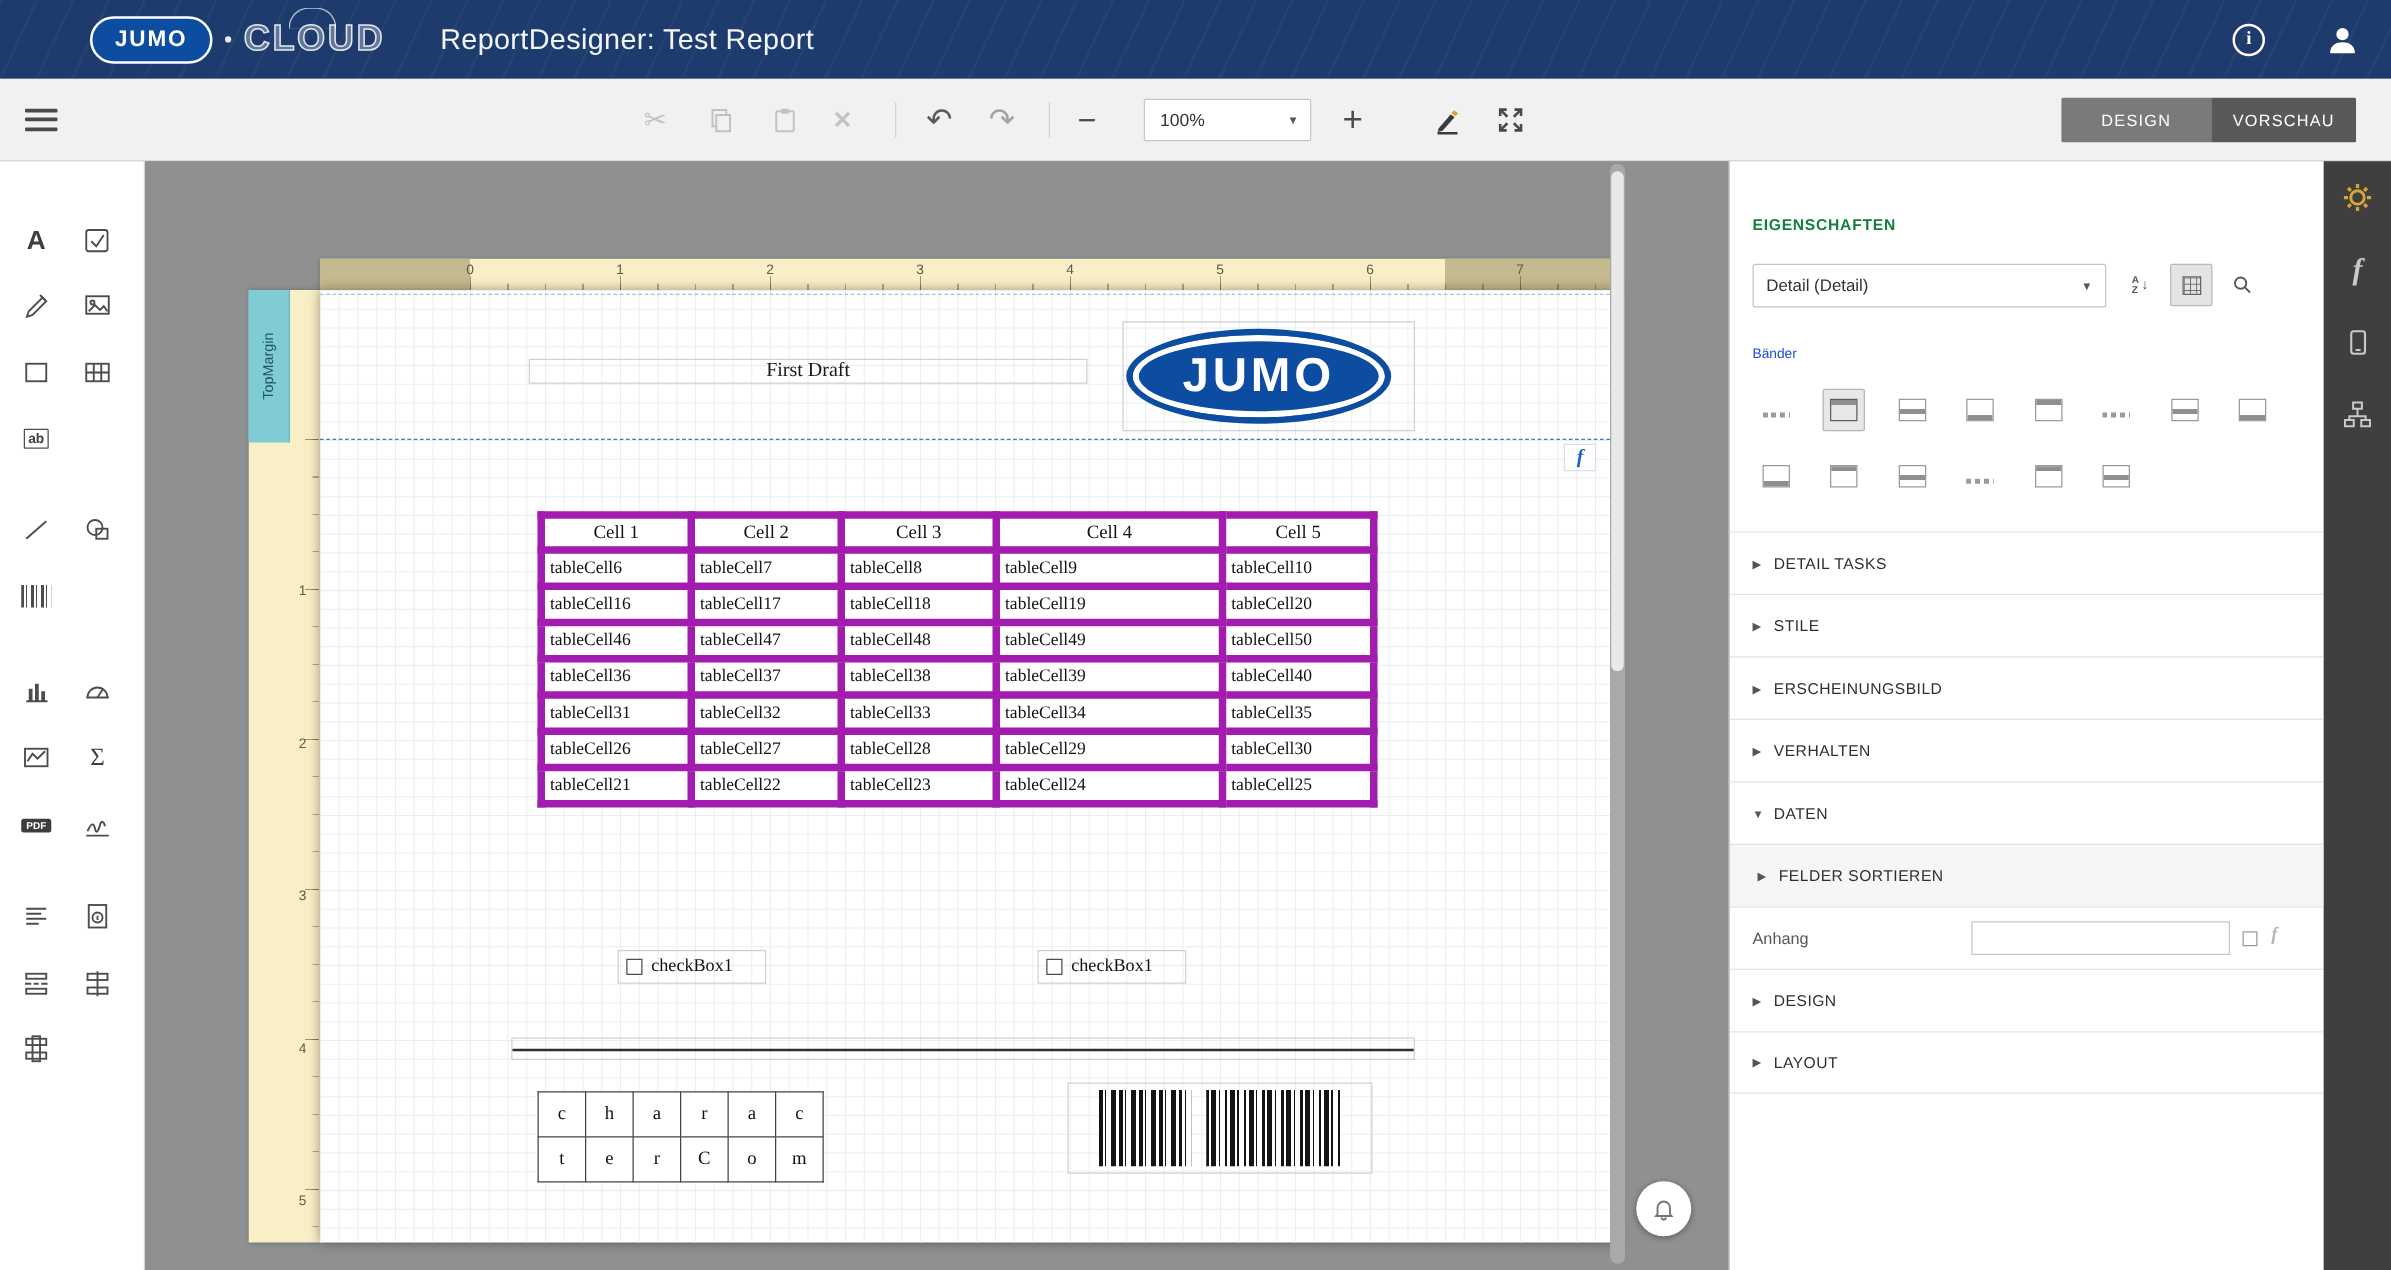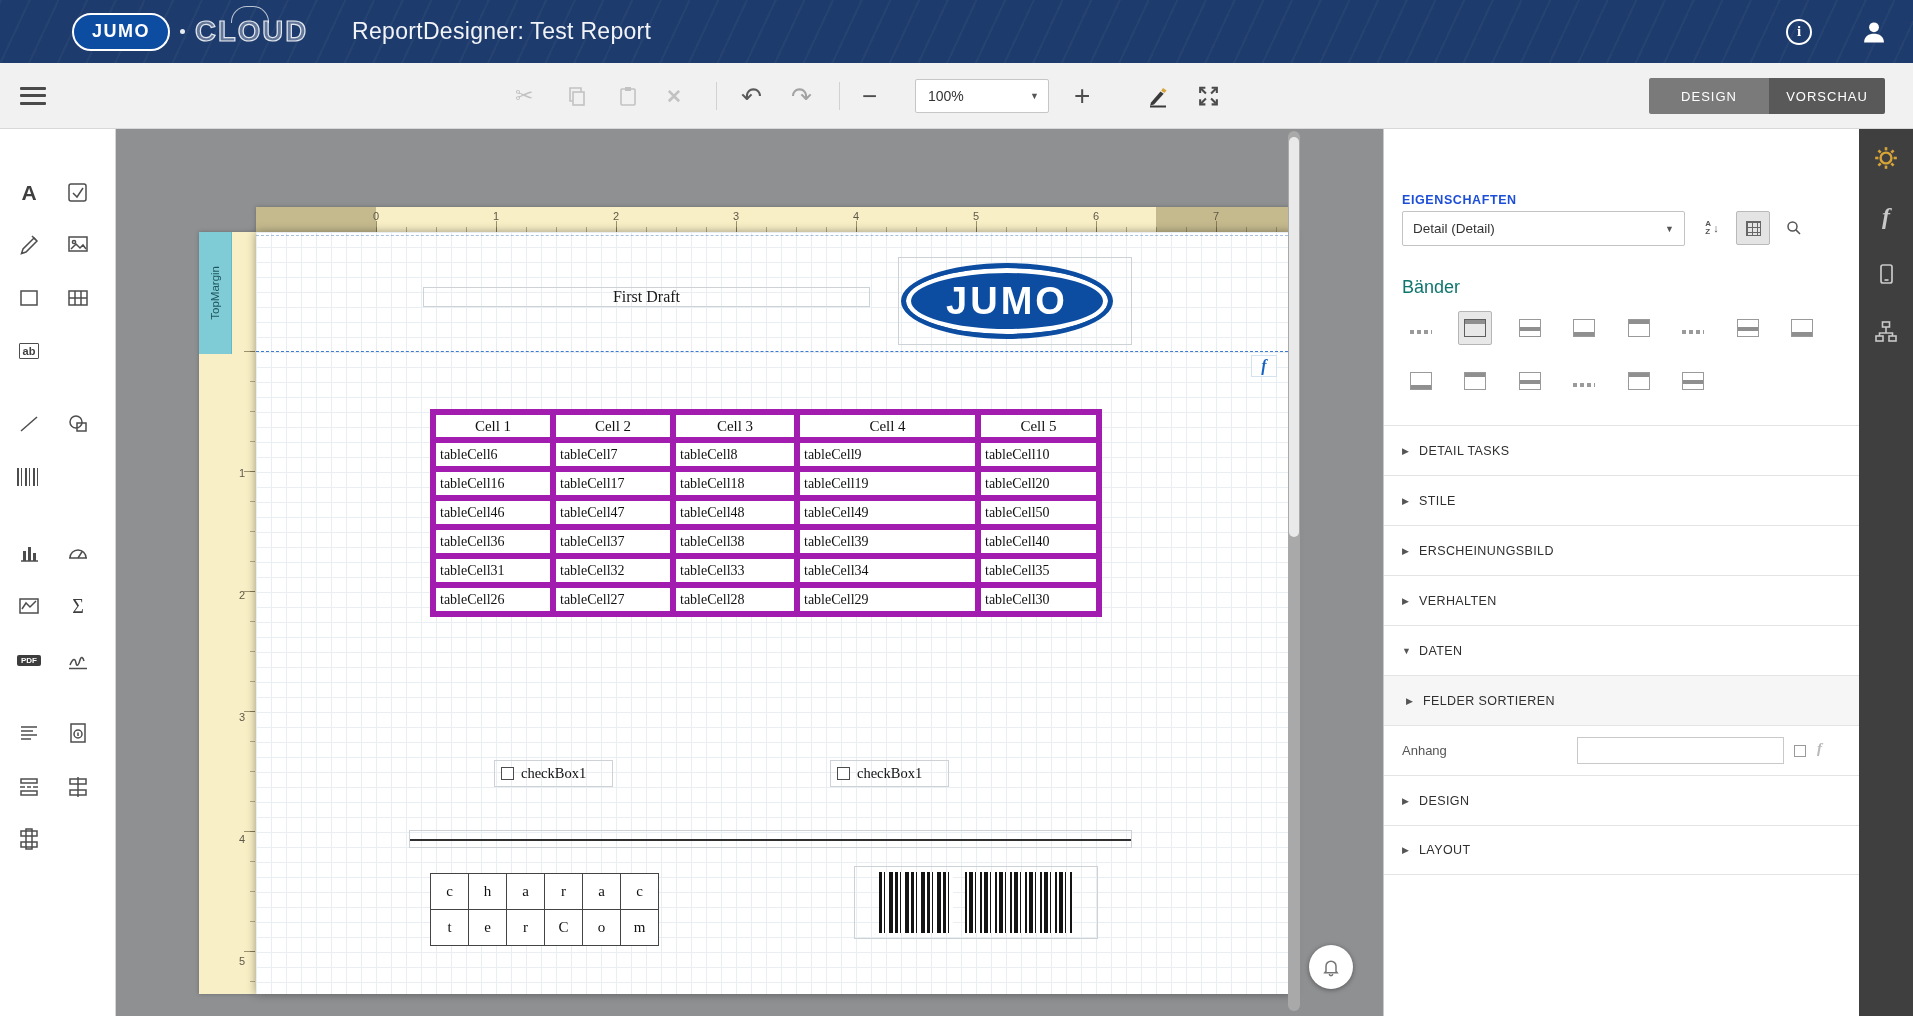--- a/index.html
+++ b/index.html
@@ -122,34 +122,34 @@
     background:repeating-linear-gradient(90deg,#141414 0 2px,#fff 2px 4px,#141414 4px 8px,#fff 8px 10px,#141414 10px 11px,#fff 11px 15px); }
 
   .scroll-track { position:absolute; left:1172px; top:2px; width:12px; height:880px; background:#a9a9a9; border-radius:6px; }
   .scroll-thumb { position:absolute; left:1173px; top:8px; width:10px; height:400px; background:#e9e9e9; border-radius:5px; cursor:pointer; }
 
   .bell-fab { position:absolute; left:1193px; top:816px; width:44px; height:44px; border-radius:50%; background:#fff;
     box-shadow:0 1px 5px rgba(0,0,0,.4); display:flex; align-items:center; justify-content:center; cursor:pointer; }
 
   
   .props { position:absolute; left:1383px; top:129px; width:476px; height:887px; background:#fff; border-left:1px solid #c9c9c9; }
-  .props-title { position:absolute; left:18px; top:64px; font-size:12.5px; color:#1d4ed8; letter-spacing:.6px; font-weight:bold; }
+  .props-title { position:absolute; left:18px; top:44px; font-size:12.5px; color:#15803d; letter-spacing:.6px; font-weight:bold; }
   .band-select { position:absolute; left:18px; top:82px; width:283px; height:35px; border:1px solid #c3c3c3; border-radius:2px;
     background:#fff; display:flex; align-items:center; padding-left:10px; font-size:13.5px; color:#333; cursor:pointer; }
   .band-select .caret { position:absolute; right:10px; font-size:9px; color:#555; }
   .mini-btn { position:absolute; top:82px; width:34px; height:34px; display:flex; align-items:center; justify-content:center;
     border-radius:2px; cursor:pointer; }
   .mini-btn.active { background:#e4e4e4; border:1px solid #b9b9b9; }
   .sort-ico { display:flex; align-items:center; gap:2px; }
   .sort-ico .col { display:flex; flex-direction:column; font-size:8px; font-weight:bold; color:#555; line-height:8px; }
   .sort-ico .ar { font-size:11px; color:#555; }
   .gridglyph { width:15px; height:15px; border:1px solid #666;
     background:linear-gradient(#666 1px,transparent 1px),linear-gradient(90deg,#666 1px,transparent 1px);
     background-size:5px 5px; }
-  .bands-label { position:absolute; left:18px; top:148px; font-size:18px; color:#0f766e; }
+  .bands-label { position:absolute; left:18px; top:148px; font-size:11px; color:#1d4ed8; }
   .band-ico { position:absolute; width:34px; height:34px; display:flex; align-items:center; justify-content:center;
     border-radius:2px; cursor:pointer; }
   .band-ico.active { background:#e8e8e8; border:1px solid #b5b5b5; }
   .bg-glyph { width:22px; height:18px; }
   .v-a { border:1.5px solid #9a9a9a; background:linear-gradient(#8f8f8f 0 4px, transparent 4px); }
   .v-b { border:1.5px solid #9a9a9a; background:linear-gradient(transparent 0 7px, #8f8f8f 7px 11px, transparent 11px); }
   .v-c { border:1.5px solid #9a9a9a; background:linear-gradient(transparent 0 12px, #8f8f8f 12px); }
   .v-d { height:4px; margin-top:7px; background:repeating-linear-gradient(90deg,#9a9a9a 0 4px,transparent 4px 7px); }
   .band-ico.active .v-a,.band-ico.active .v-b,.band-ico.active .v-c { border-color:#5f5f5f; }
 
@@ -475,20 +475,27 @@
           <td>tableCell34</td>
           <td>tableCell35</td>
         </tr>
         <tr>
           <td>tableCell26</td>
           <td>tableCell27</td>
           <td>tableCell28</td>
           <td>tableCell29</td>
           <td>tableCell30</td>
         </tr>
+        <tr>
+          <td>tableCell21</td>
+          <td>tableCell22</td>
+          <td>tableCell23</td>
+          <td>tableCell24</td>
+          <td>tableCell25</td>
+        </tr>
       </tbody>
         </table>
 
       <div class="el-frame cb-el" style="left:238px;top:528px;width:119px;">
         <span class="cb-box"></span>
         <span class="lbl">checkBox1</span>
       </div>
       <div class="el-frame cb-el" style="left:574px;top:528px;width:119px;">
         <span class="cb-box"></span>
         <span class="lbl">checkBox1</span>

